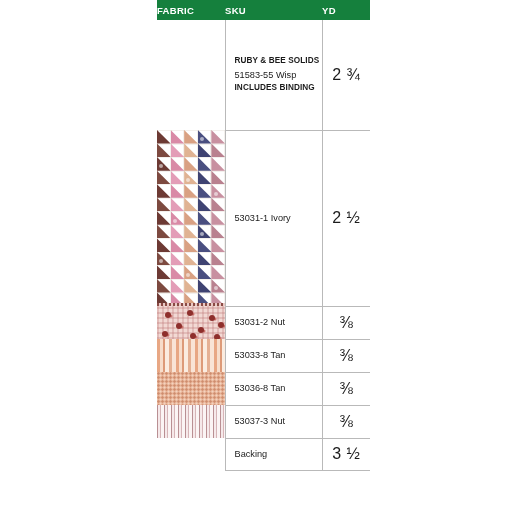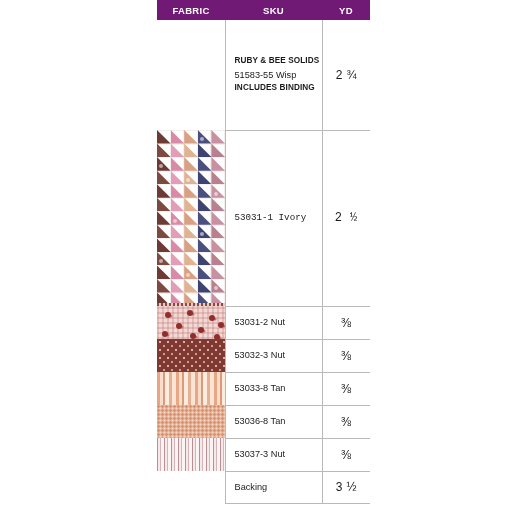--- a/index.html
+++ b/index.html
@@ -18,26 +18,26 @@
     position: absolute;
     left: 157px;
     top: 0px;
     width: 213px;
     border-collapse: collapse;
     table-layout: fixed;
   }
 
   
   .thead-row th {
-    background: #701a75;
+    background: #15803d;
     color: #ffffff;
     font-size: 9.5px;
     font-weight: bold;
     letter-spacing: 0.3px;
-    text-align: center;
+    text-align: left;
     padding: 4px 0 4px 0;
     height: 12px;
     border: none;
   }
   .col-fabric { width: 68px; }
   .col-sku    { width: 97px; }
   .col-yd     { width: 48px; }
 
   
   #fabric-table td {
@@ -53,21 +53,21 @@
     font-size: 0;
     line-height: 0;
   }
   #fabric-table td.cell-sku {
     font-size: 8.6px;
     color: #1b1b1b;
     padding-left: 9px;
     line-height: 1.55;
   }
   #fabric-table td.cell-yd {
-    font-size: 12px;
+    font-size: 16px;
     color: #1b1b1b;
     text-align: center;
     border-right: none;
     letter-spacing: 0.4px;
   }
   .sku-strong {
     font-weight: bold;
     font-size: 8.2px;
     letter-spacing: 0.1px;
   }
@@ -217,21 +217,21 @@
         <td class="cell-fabric">
           <div class="swatch swatch-empty" style="height: 0px;"></div>
         </td>
         <td class="cell-sku">
           <div class="sku-strong">RUBY &amp; BEE SOLIDS</div>
           <div class="sku-plain">51583-55 Wisp</div>
           <div class="sku-strong">INCLUDES BINDING</div>
         </td>
         <td class="cell-yd">2 ¾</td>
       </tr>
-      <tr style="height: 176px; font-family: Liberation Mono, monospace;">
+      <tr style="height: 176px;">
         <td class="cell-fabric">
           <div>
             <div class="swatch swatch-hst" style="height: 173px;">
               <div class="hst c0"></div>
               <div class="hst c1b"></div>
               <div class="hst c2"></div>
               <div class="hst c3b">
                 <span class="fleck"></span>
               </div>
               <div class="hst c4"></div>
@@ -332,29 +332,20 @@
             <span class="flower" style="left: 5px; top: 25px;"></span>
             <span class="flower" style="left: 33px; top: 27px;"></span>
             <span class="flower" style="left: 57px; top: 28px;"></span>
           </div>
         </td>
         <td class="cell-sku">
           <div class="sku-plain">53031-2 Nut</div>
         </td>
         <td class="cell-yd">⅜</td>
       </tr>
-      <tr style="height: 33px;">
-        <td class="cell-fabric">
-          <div class="swatch swatch-dots" style="height: 33px;"></div>
-        </td>
-        <td class="cell-sku">
-          <div class="sku-plain">53032-3 Nut</div>
-        </td>
-        <td class="cell-yd">⅜</td>
-      </tr>
       <tr style="height: 33px; margin-top: 17px;">
         <td class="cell-fabric">
           <div class="swatch swatch-stripe-tan" style="height: 33px;"></div>
         </td>
         <td class="cell-sku">
           <div class="sku-plain">53033-8 Tan</div>
         </td>
         <td class="cell-yd">⅜</td>
       </tr>
       <tr style="height: 33px;">

